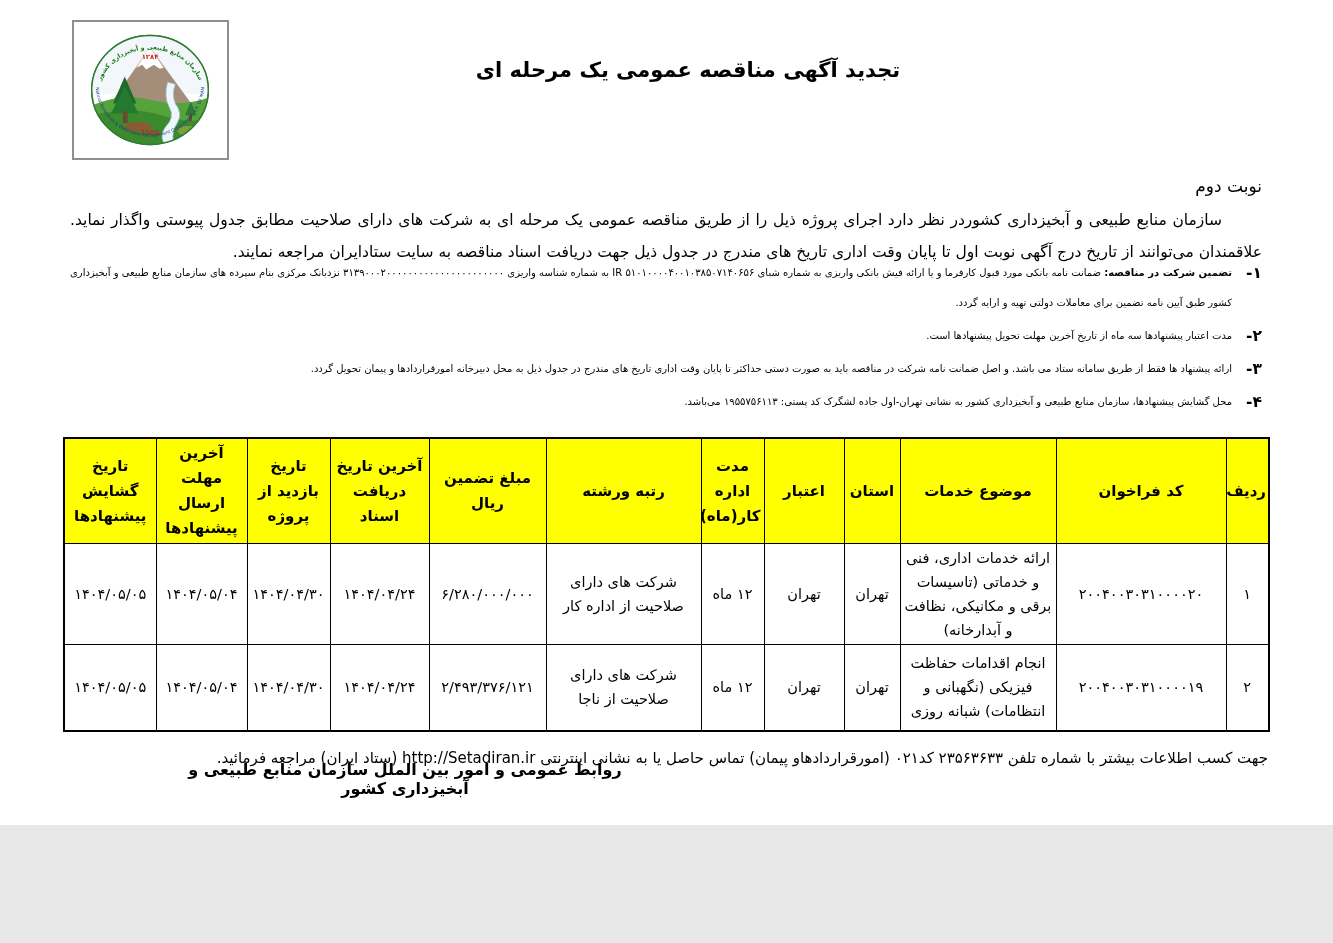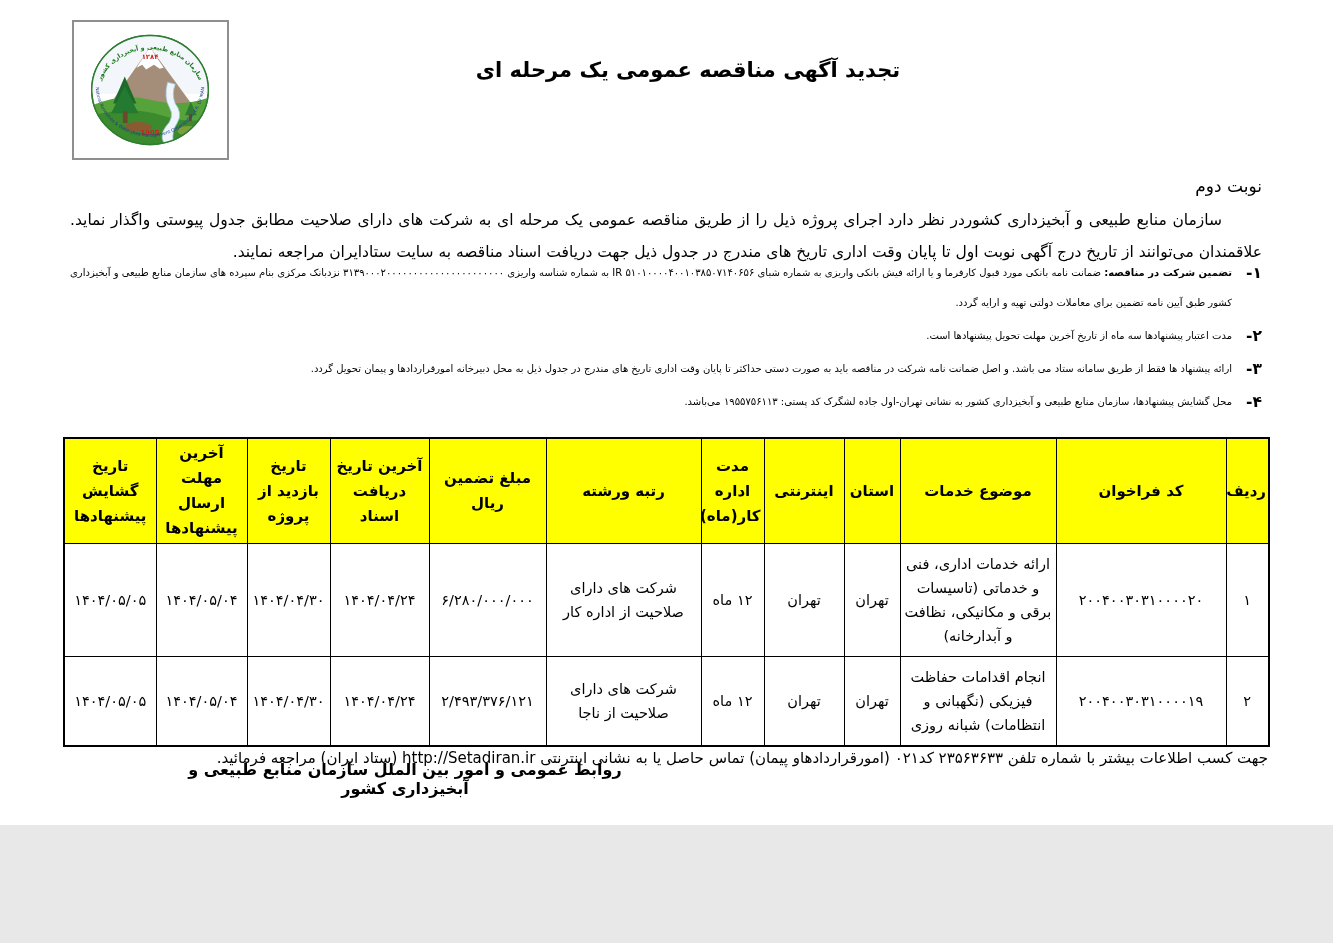--- a/index.html
+++ b/index.html
@@ -27,21 +27,21 @@
   .item .item-text{flex:1 1 auto;font-size:10px;line-height:30px;text-align:justify;padding-right:4px;}
   .item .lead{font-weight:bold;}
   
   .table-wrap{position:absolute;left:63px;top:437px;}
   table.tender{border-collapse:collapse;table-layout:fixed;width:1205px;direction:rtl;
     border:2.5px solid #000;}
   table.tender th,table.tender td{border:1.5px solid #000;box-sizing:border-box;
     vertical-align:middle;overflow:hidden;}
   table.tender th{background:#FFFF00;font-weight:bold;font-size:15px;line-height:25px;
     text-align:center;padding:2px 3px;}
-  table.tender td{font-size:14.5px;text-align:center;padding:8px 4px;line-height:24px;}
+  table.tender td{font-size:14.5px;text-align:center;padding:2px 4px;line-height:24px;}
   tr.hdr{height:95px;}
   tr.r1{height:100px;}
   tr.r2{height:86px;}
   td.cell-subject{text-align:justify;-moz-text-align-last:center;text-align-last:center;
     padding:4px 9px;line-height:24px;}
   td.cell-rank{line-height:25px;}
   
   .footer-info{position:absolute;left:63px;width:1205px;top:723px;direction:rtl;
     text-align:right;font-size:15px;margin-top:26px;}
   .signature{position:absolute;left:170px;top:760px;width:470px;text-align:center;
@@ -129,21 +129,21 @@
         <col style="width:83px">
           <col style="width:91px">
           <col style="width:92px">
       </colgroup>
       <thead>
         <tr class="hdr">
           <th>ردیف</th>
           <th>کد فراخوان</th>
           <th>موضوع خدمات</th>
           <th>استان</th>
-          <th>اینترنتی</th>
+          <th>اعتبار</th>
           <th>مدت اداره کار(ماه)</th>
           <th>رتبه ورشته</th>
           <th>مبلغ تضمین ریال</th>
           <th>آخرین تاریخ دریافت اسناد</th>
           <th>تاریخ بازدید از پروژه</th>
           <th>آخرین مهلت ارسال پیشنهادها</th>
           <th>تاریخ گشایش پیشنهادها</th>
         </tr>
       </thead>
       <tbody>

